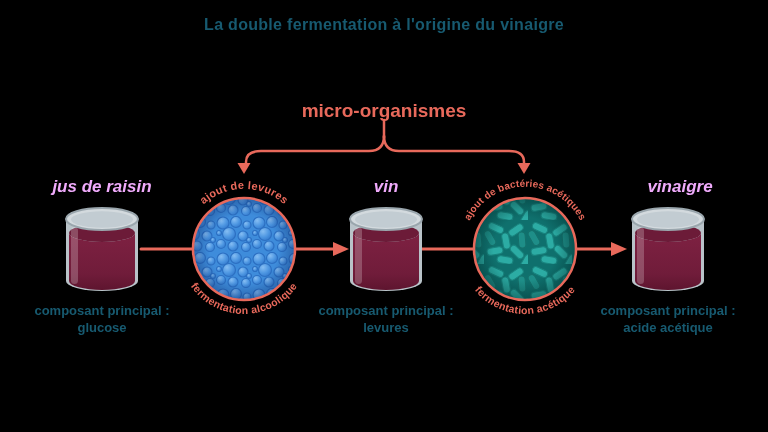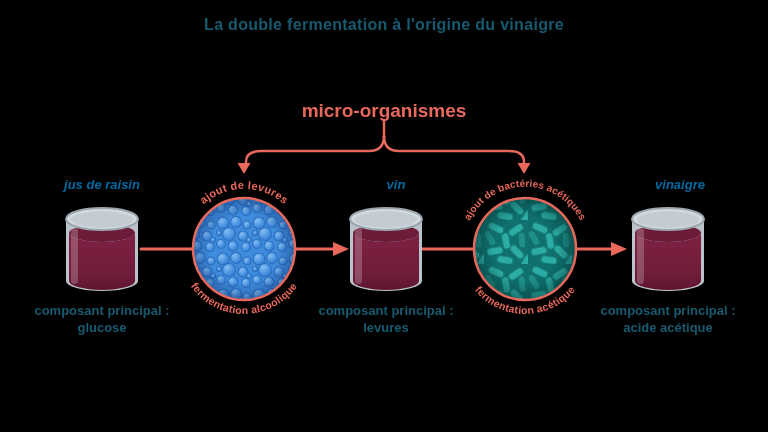--- a/index.html
+++ b/index.html
@@ -3,21 +3,21 @@
 <meta charset="utf-8">
 <style>
   html,body { margin:0; padding:0; background:#000; }
   .canvas { position:relative; width:768px; height:432px; background:#000;
             font-family:"Liberation Sans", sans-serif; overflow:hidden; }
   .title { position:absolute; top:16px; left:0; width:100%; text-align:center;
            color:#175A70; font-size:16px; font-weight:bold; letter-spacing:.3px; }
   .micro-label { position:absolute; top:100px; left:0; width:100%; text-align:center;
                  color:#E8695B; font-size:19px; font-weight:bold; }
   .stage-name { position:absolute; top:177px; width:200px; text-align:center;
-                color:#0369a1; font-size:13px; font-style:italic; font-weight:600; }
+                color:#f0abfc; font-size:17px; font-style:italic; font-weight:600; }
   .component  { position:absolute; top:302px; width:210px; text-align:center;
                 color:#175A70; font-size:13px; font-weight:bold; line-height:17px; }
   svg.gfx { position:absolute; left:0; top:0; }
   .coral-line  { stroke:#E8695B; stroke-width:2.5; fill:none; stroke-linecap:round; }
   .coral-line3 { stroke:#E8695B; stroke-width:3; fill:none; stroke-linecap:round; }
   .coral-fill  { fill:#E8695B; stroke:none; }
   .curved      { fill:#E8695B; font-weight:bold; letter-spacing:.3px; }
   .fs11  { font-size:11px; }
   .fs105 { font-size:10.5px; }
   .fs10  { font-size:10px; letter-spacing:.1px; }
@@ -155,21 +155,21 @@
     </text>
     <text class="curved fs10" text-anchor="middle">
       <textPath href="#arcTopR" startOffset="50%">ajout de bactéries acétiques</textPath>
     </text>
     <text class="curved fs105" text-anchor="middle">
       <textPath href="#arcBotR" startOffset="50%">fermentation acétique</textPath>
     </text>
   </svg>
 
   <div class="stage-name" style="left:2px">jus de raisin</div>
-  <div class="stage-name" style="left:296px">vin</div>
+  <div class="stage-name" style="left:286px">vin</div>
   <div class="stage-name" style="left:580px">vinaigre</div>
 
   <div class="component" style="left:-3px">
     <div>composant principal :</div>
     <div>glucose</div>
   </div>
   <div class="component" style="left:281px">
     <div>composant principal :</div>
     <div>levures</div>
   </div>

